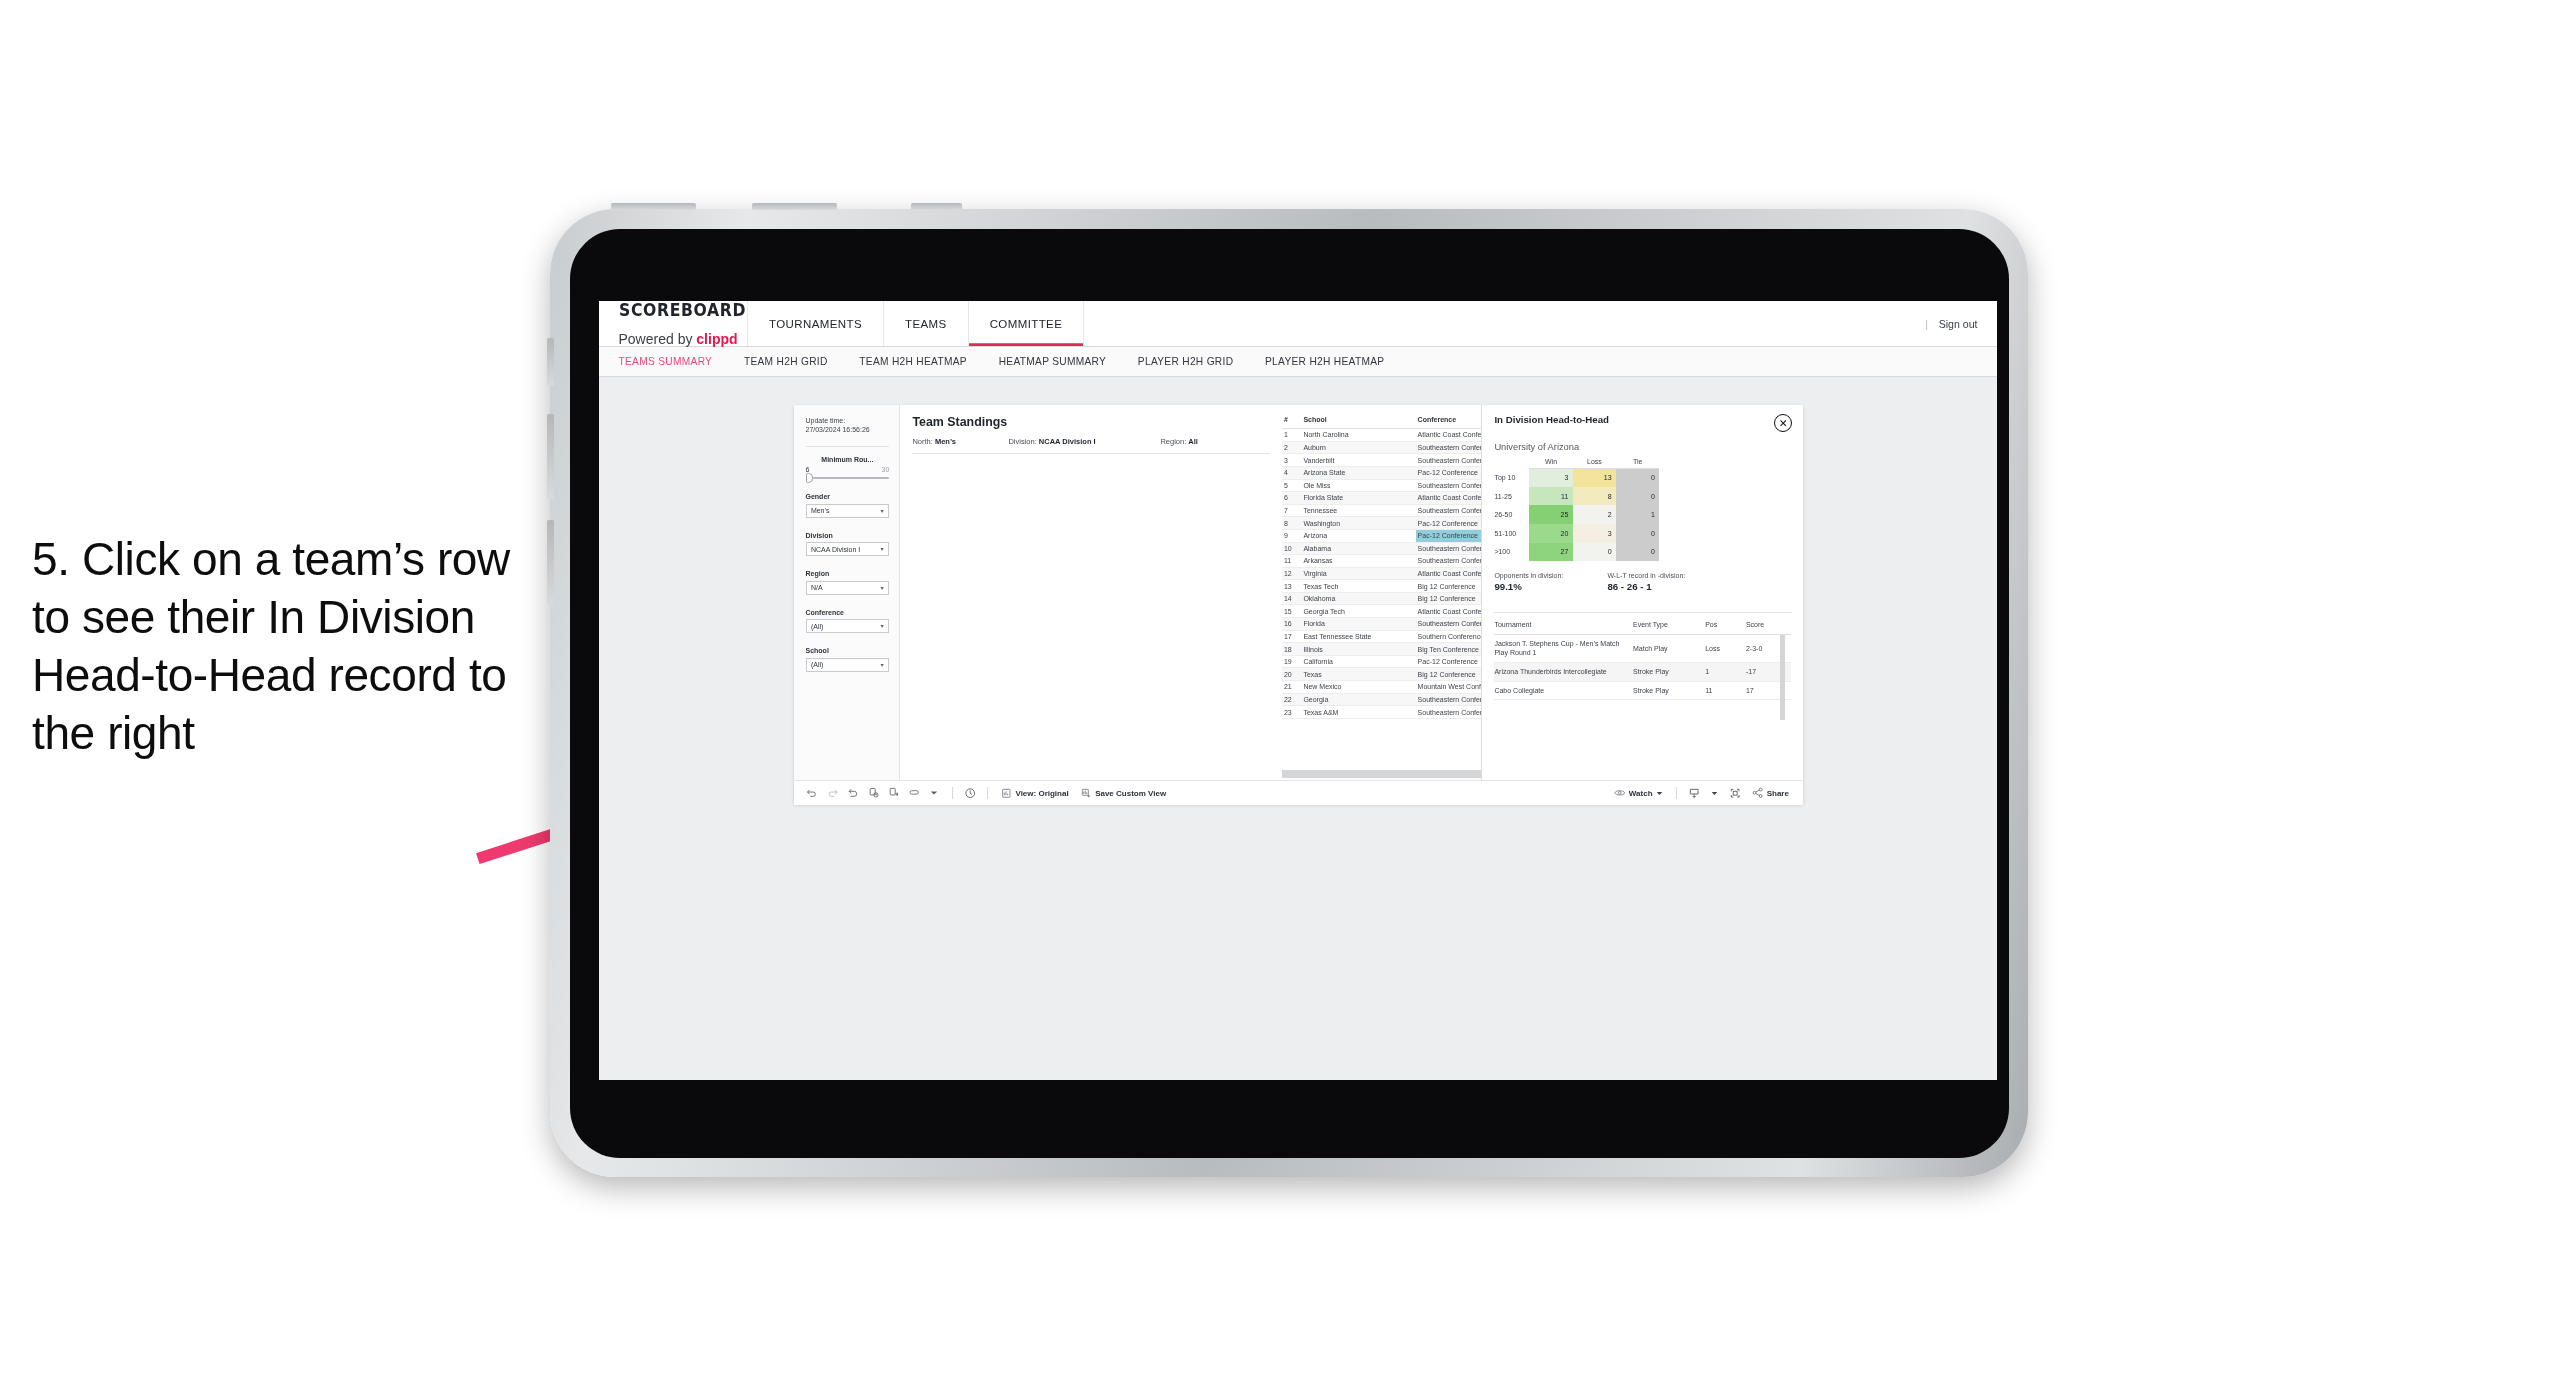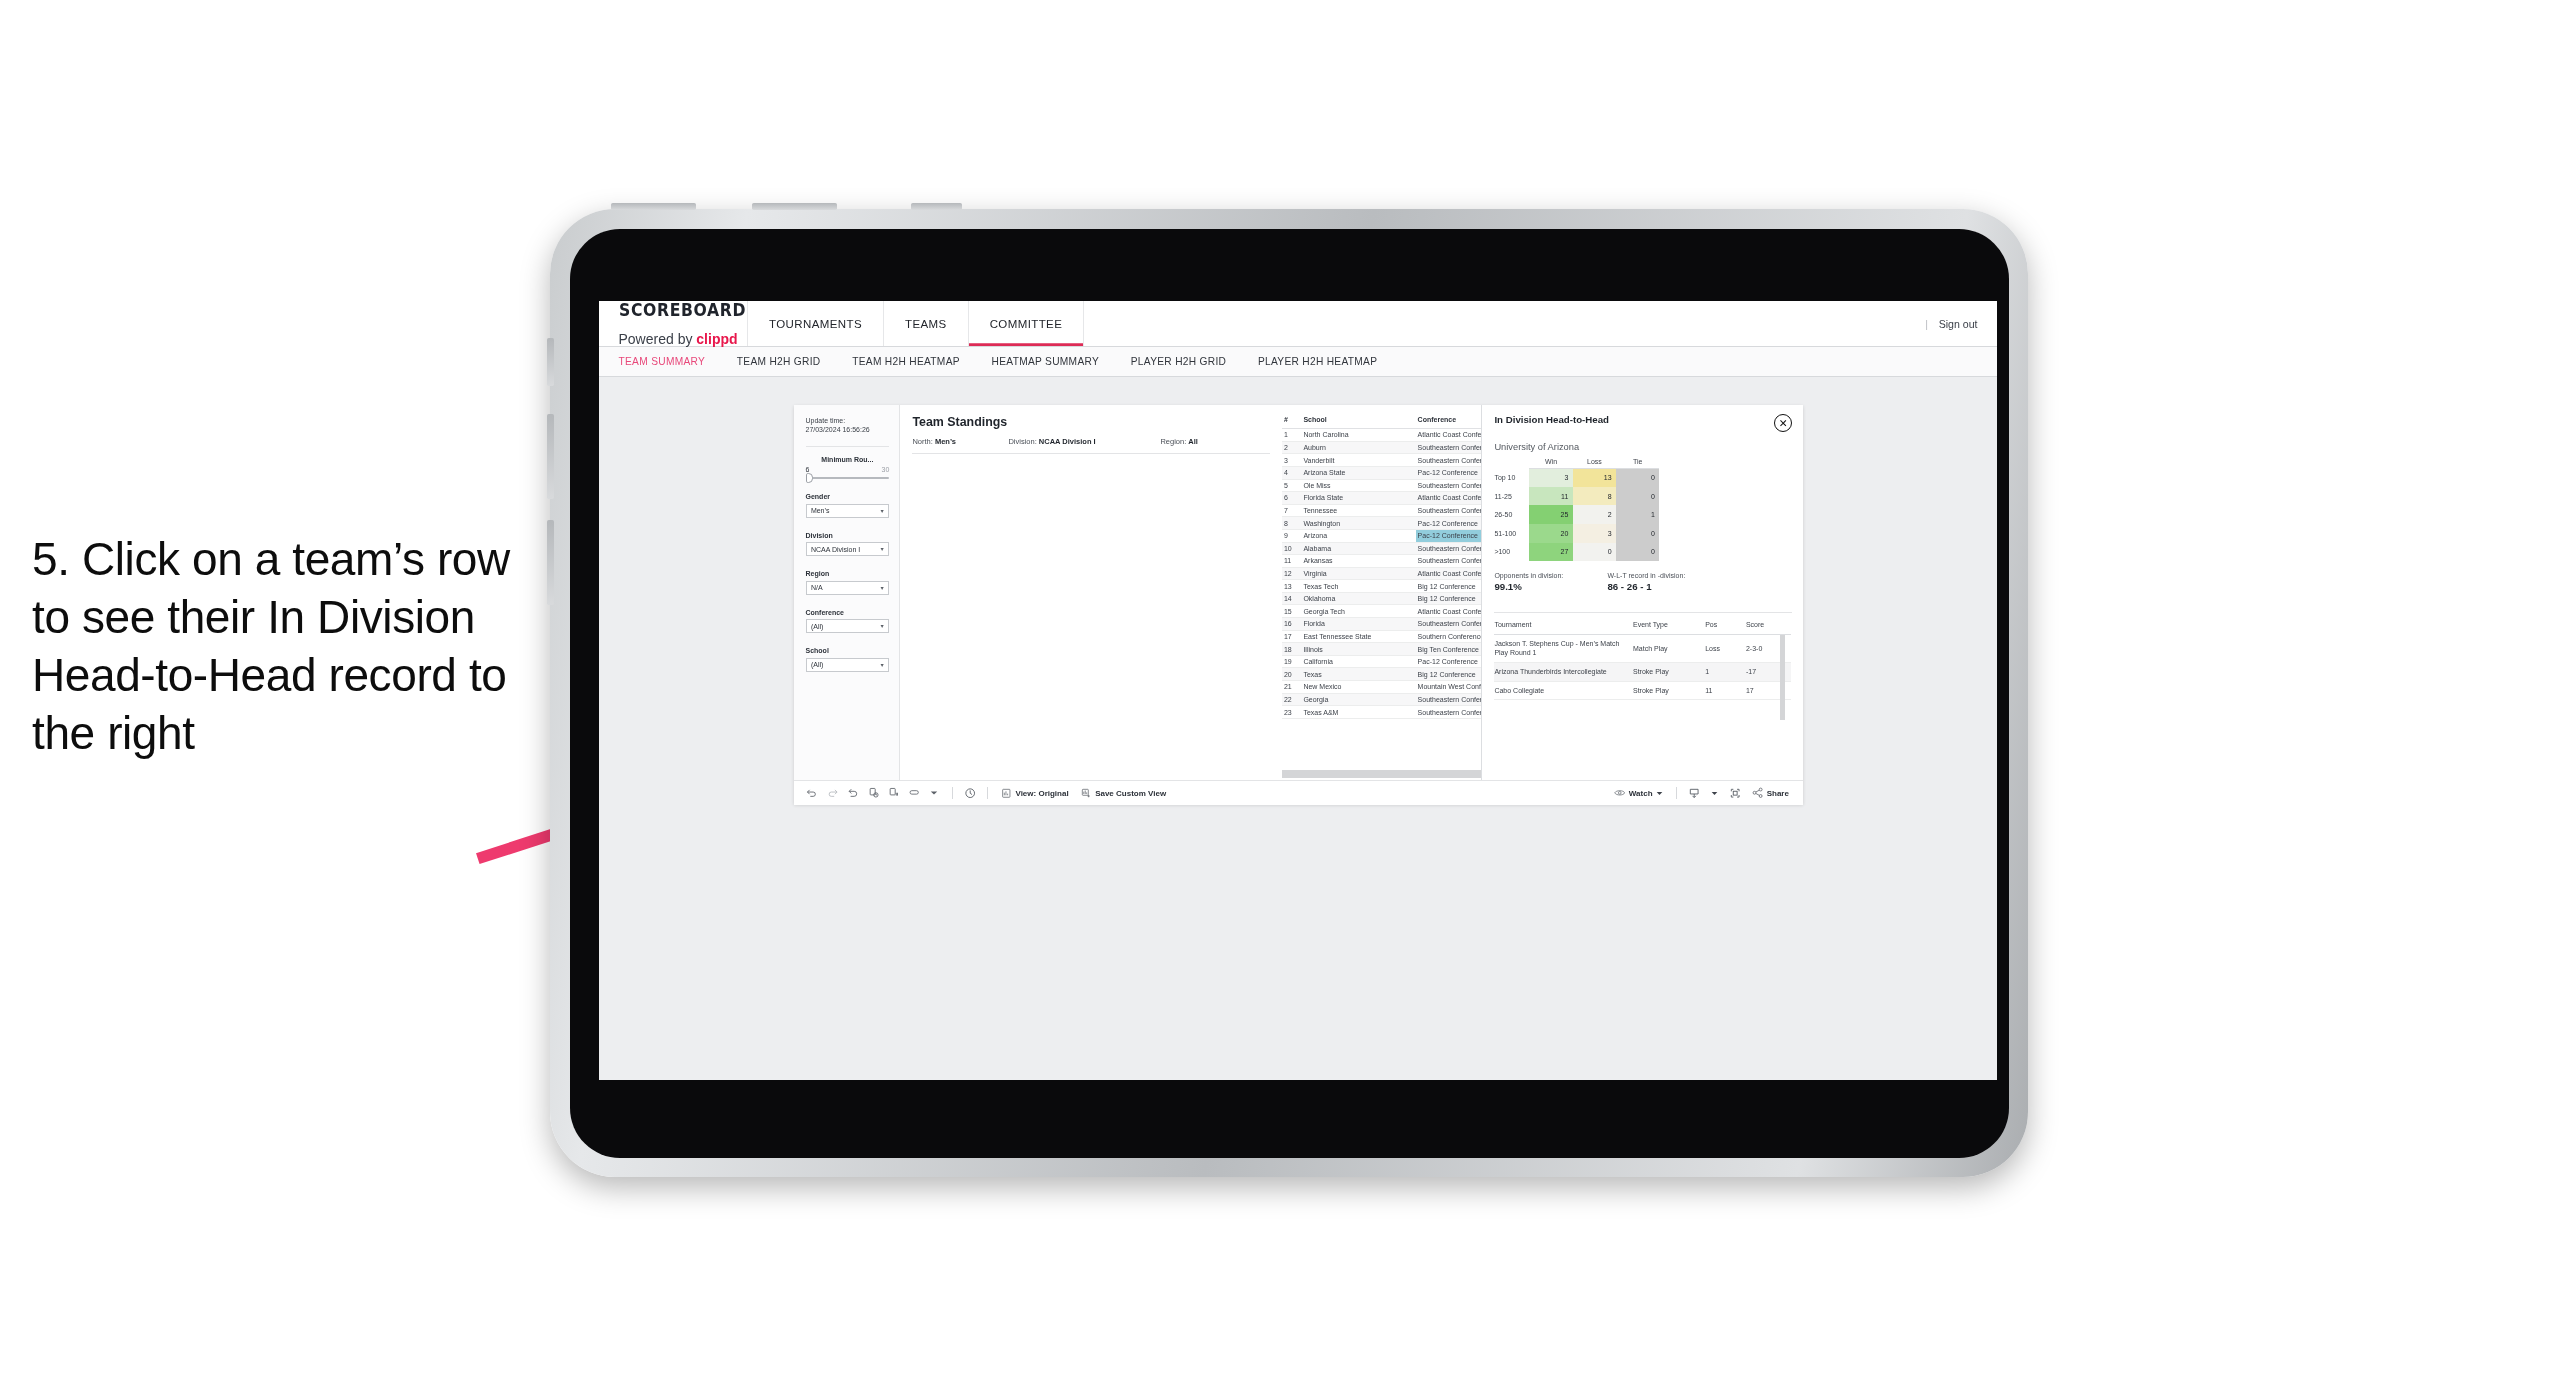--- a/index.html
+++ b/index.html
@@ -294,21 +294,21 @@
     <div class="topnav-item">TOURNAMENTS</div>
     <div class="topnav-item">TEAMS</div>
     <div class="topnav-item active">COMMITTEE</div>
     <div id="topnav-right">
       <span class="sep">|</span>
       <span>Sign out</span>
     </div>
   </div>
 
   <div id="subnav">
-    <div class="subnav-item active">TEAM SUMMARY</div>
+    <div class="subnav-item active">TEAMS SUMMARY</div>
     <div class="subnav-item">TEAM H2H GRID</div>
     <div class="subnav-item">TEAM H2H HEATMAP</div>
     <div class="subnav-item">HEATMAP SUMMARY</div>
     <div class="subnav-item">PLAYER H2H GRID</div>
     <div class="subnav-item">PLAYER H2H HEATMAP</div>
   </div>
 
   <div id="canvas">
     <div id="viz">
       <div id="viz-body">

